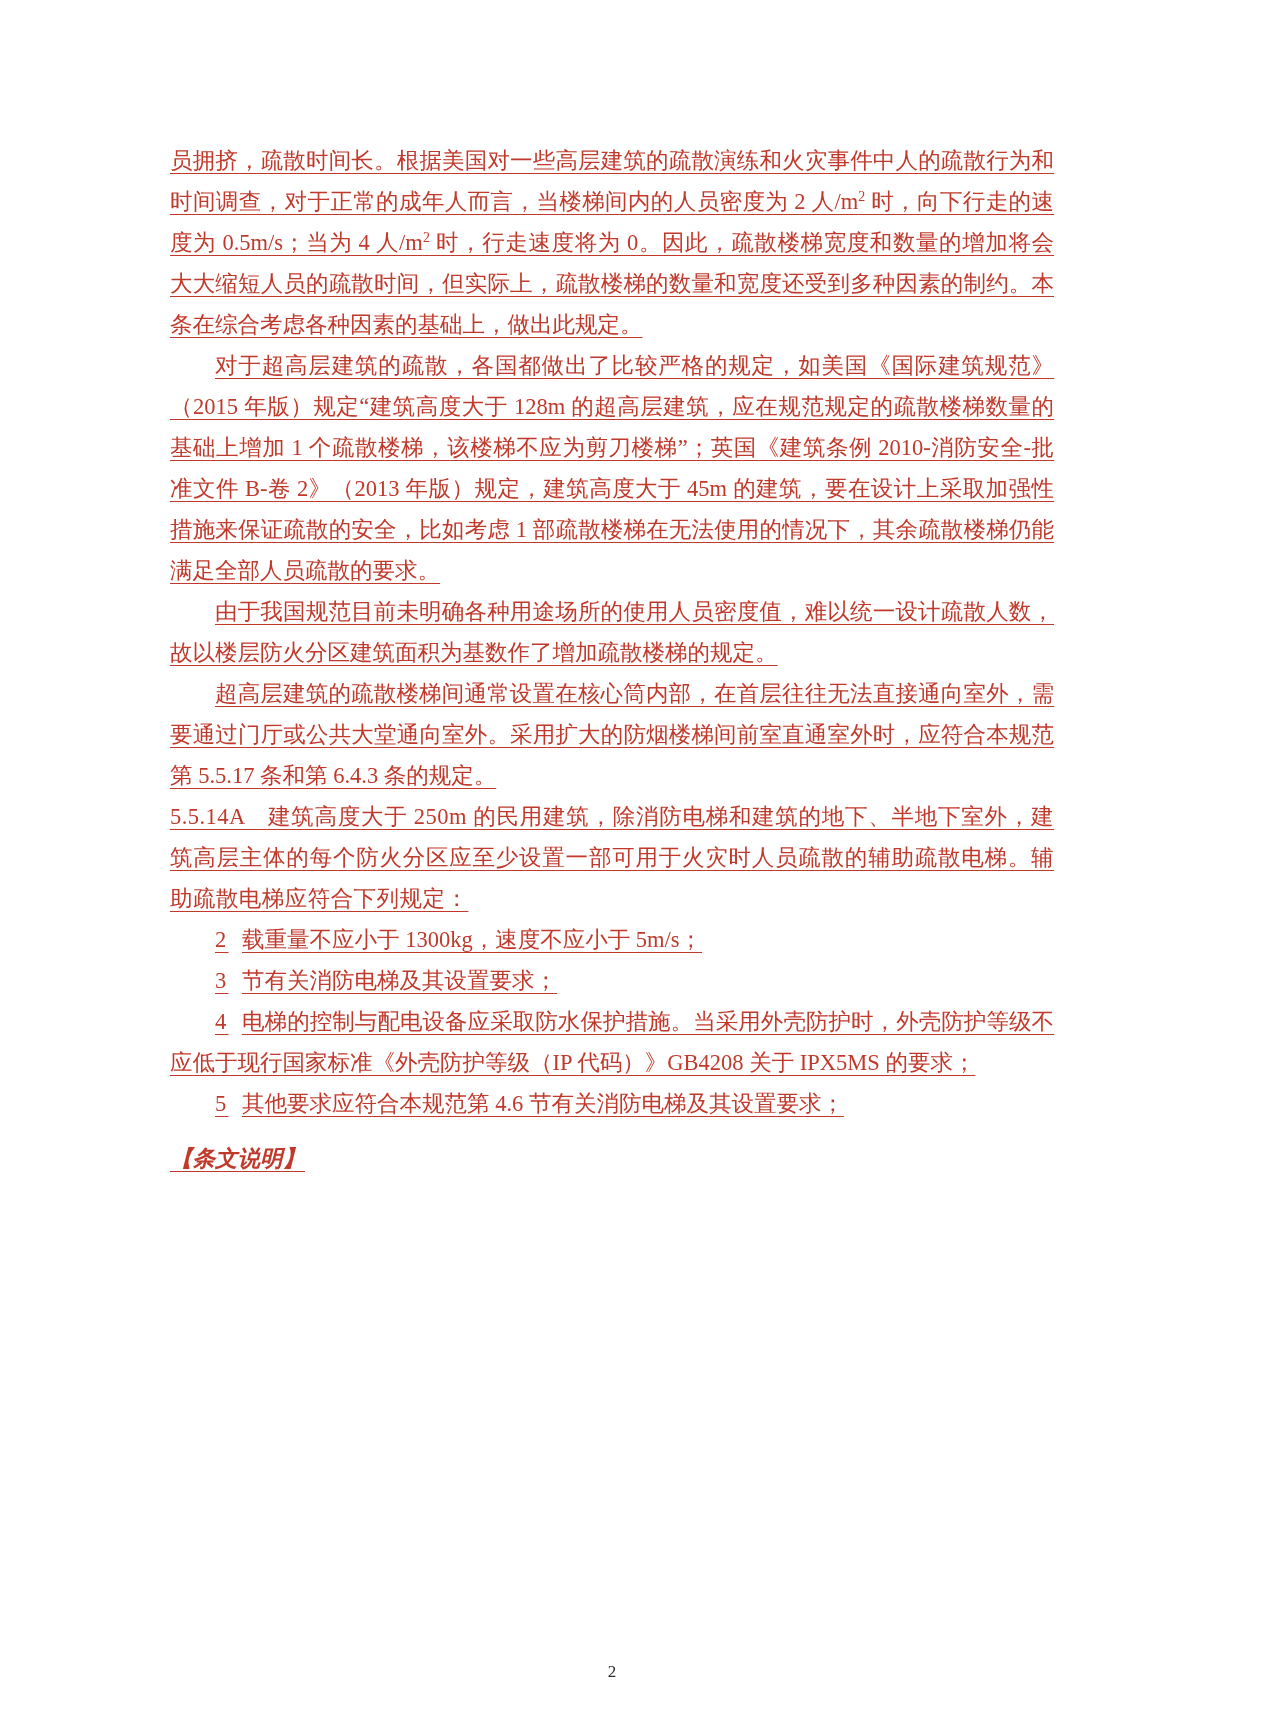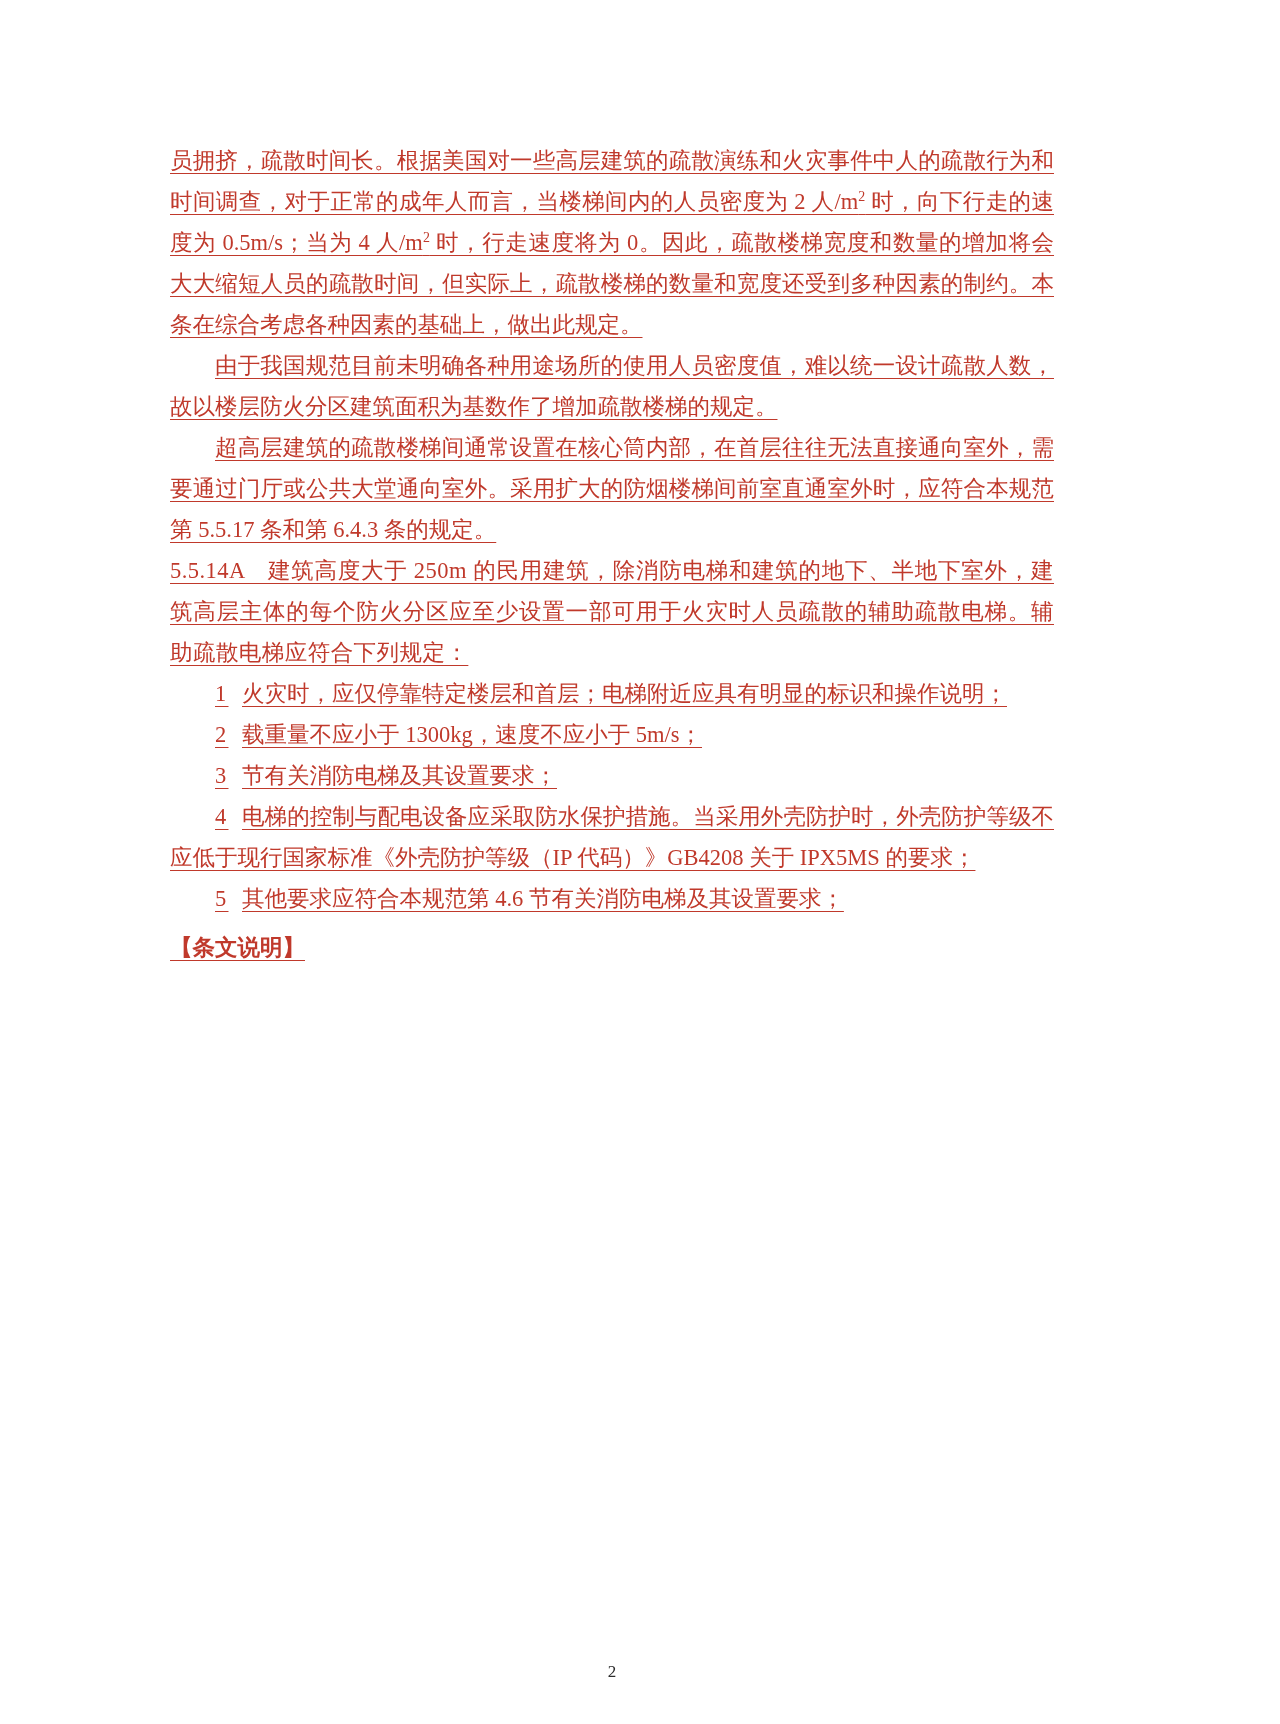--- a/index.html
+++ b/index.html
@@ -47,28 +47,29 @@
     text-decoration-thickness: 1px;
   }
   .list-item .num {
     letter-spacing: 0.1em;
     padding-right: 0.6em;
   }
   .clause-head {
     letter-spacing: 0.02em;
   }
   .section-title {
-    margin-top: 8px;
+    margin-top: 14px;
     font-weight: bold;
     font-size: 22.5px;
     line-height: 41px;
     text-decoration: underline;
     text-decoration-color: #c0392b;
     text-underline-offset: 5px;
     text-decoration-thickness: 1px;
+    font-style: italic;
   }
   sup {
     font-size: 0.62em;
     vertical-align: super;
     line-height: 0;
   }
   .page-number {
     position: absolute;
     left: 0;
     right: 0;
@@ -80,29 +81,29 @@
   }
 </style>
 </head>
 <body>
 
 <div class="page">
   <div class="doc-body">
 
     <p class="para no-indent">员拥挤，疏散时间长。根据美国对一些高层建筑的疏散演练和火灾事件中人的疏散行为和时间调查，对于正常的成年人而言，当楼梯间内的人员密度为 2 人/m<sup>2</sup> 时，向下行走的速度为 0.5m/s；当为 4 人/m<sup>2</sup> 时，行走速度将为 0。因此，疏散楼梯宽度和数量的增加将会大大缩短人员的疏散时间，但实际上，疏散楼梯的数量和宽度还受到多种因素的制约。本条在综合考虑各种因素的基础上，做出此规定。</p>
 
+    <p class="para">对于超高层建筑的疏散，各国都做出了比较严格的规定，如美国《国际建筑规范》（2015 年版）规定“建筑高度大于 128m 的超高层建筑，应在规范规定的疏散楼梯数量的基础上增加 1 个疏散楼梯，该楼梯不应为剪刀楼梯”；英国《建筑条例 2010-消防安全-批准文件 B-卷 2》（2013 年版）规定，建筑高度大于 45m 的建筑，要在设计上采取加强性措施来保证疏散的安全，比如考虑 1 部疏散楼梯在无法使用的情况下，其余疏散楼梯仍能满足全部人员疏散的要求。</p>
 
 
     <p class="para">由于我国规范目前未明确各种用途场所的使用人员密度值，难以统一设计疏散人数，故以楼层防火分区建筑面积为基数作了增加疏散楼梯的规定。</p>
 
     <p class="para">超高层建筑的疏散楼梯间通常设置在核心筒内部，在首层往往无法直接通向室外，需要通过门厅或公共大堂通向室外。采用扩大的防烟楼梯间前室直通室外时，应符合本规范第 5.5.17 条和第 6.4.3 条的规定。</p>
 
     <p class="para no-indent clause-head">5.5.14A　建筑高度大于 250m 的民用建筑，除消防电梯和建筑的地下、半地下室外，建筑高层主体的每个防火分区应至少设置一部可用于火灾时人员疏散的辅助疏散电梯。辅助疏散电梯应符合下列规定：</p>
 
-    <p class="list-item"><span class="num">1</span><span>火灾时，应仅停靠特定楼层和首层；电梯附近应具有明显的标识和操作说明；</span></p>
 
     <p class="list-item"><span class="num">2</span><span>载重量不应小于 1300kg，速度不应小于 5m/s；</span></p>
 
     <p class="list-item"><span class="num">3</span><span>节有关消防电梯及其设置要求；</span></p>
 
     <p class="list-item"><span class="num">4</span><span>电梯的控制与配电设备应采取防水保护措施。当采用外壳防护时，外壳防护等级不应低于现行国家标准《外壳防护等级（IP 代码）》GB4208 关于 IPX5MS 的要求；</span></p>
 
     <p class="list-item"><span class="num">5</span><span>其他要求应符合本规范第 4.6 节有关消防电梯及其设置要求；</span></p>
 
 

